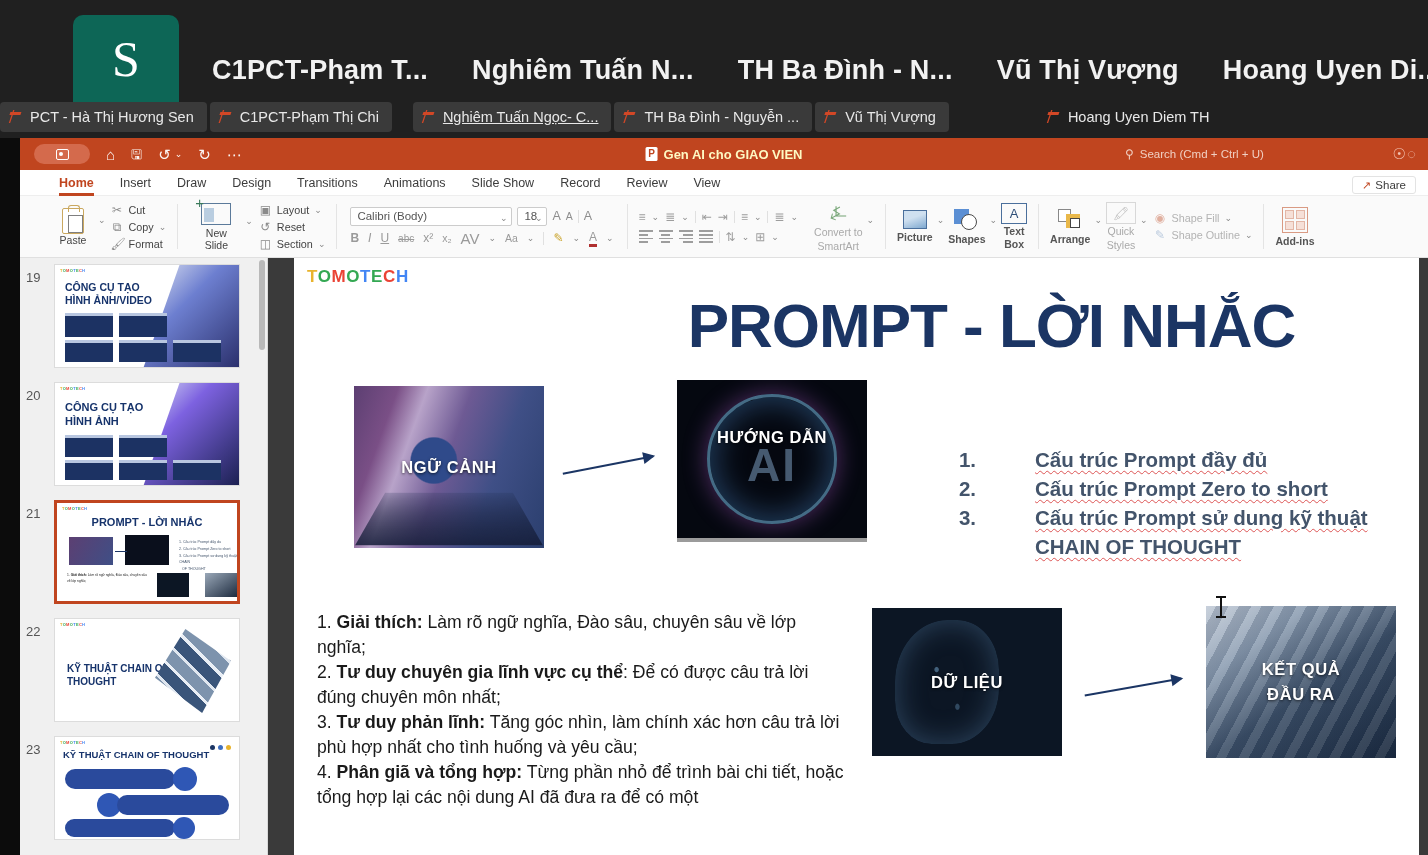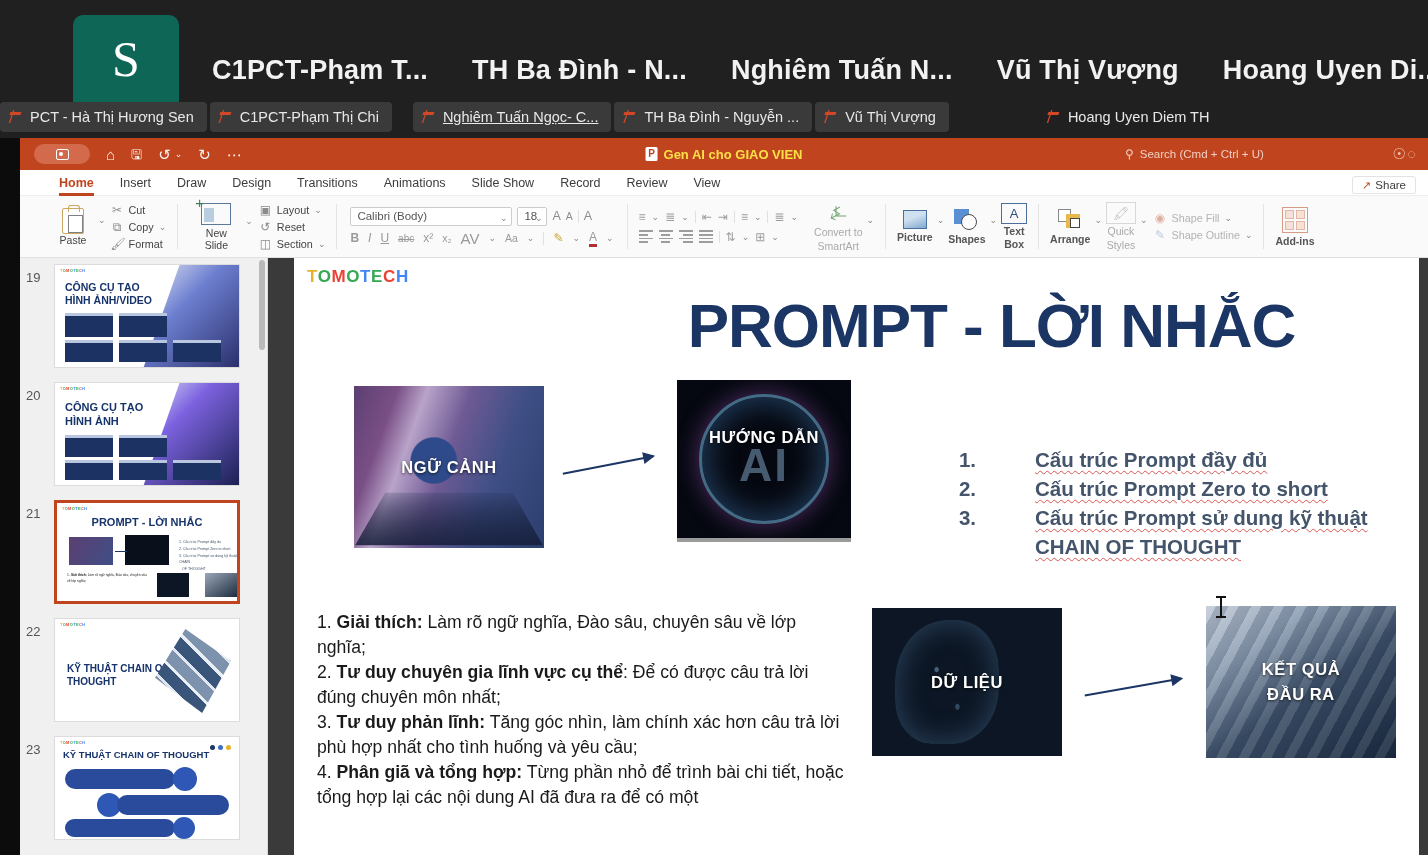--- a/index.html
+++ b/index.html
@@ -63,21 +63,21 @@
     border-radius:10px; display:flex; align-items:center; justify-content:center;
   }
   .pill-ico { width:13px; height:11px; border:1.4px solid #fff; border-radius:2px; position:relative; }
   .pill-ico::after { content:""; position:absolute; left:2px; top:2px; width:4px; height:4px; border-radius:50%; background:#fff; }
 
   .tb-ico { color:#fff; font-size:15px; margin-left:16px; opacity:.95; line-height:1; }
   .tb-ico.small { font-size:13px; }
 
   #doc-title {
     position:absolute; left:50%; transform:translateX(-50%);
-    color:#fde047; font-size:13px; font-weight:700; display:flex; align-items:center; gap:6px;
+    color:#fef9c3; font-size:13px; font-weight:700; display:flex; align-items:center; gap:6px;
   }
   #doc-badge {
     width:12px; height:14px; background:#fff; border-radius:1.5px; position:relative; flex:none;
   }
   #doc-badge::after { content:"P"; position:absolute; inset:0; color:#c0451f; font-size:10px; font-weight:700; text-align:center; line-height:14px; }
 
   #search-box {
     position:absolute; left:1105px; top:6px; width:230px; height:20px;
     display:flex; align-items:center; gap:6px;
     color:#f0cfc2; font-size:11.5px;
@@ -205,21 +205,21 @@
   .photo { position:absolute; display:flex; align-items:center; justify-content:center; flex-direction:column; overflow:hidden; }
   .photo .cap { color:#fff; font-size:16.5px; font-weight:700; letter-spacing:.6px; text-align:center; line-height:1.5; z-index:3; text-shadow:0 1px 3px rgba(0,0,0,.7); }
 
   #ph-context { left:60px; top:128px; width:190px; height:162px;
       background:
         radial-gradient(circle at 42% 46%, #2f4a8a 0 16%, transparent 17%),
         linear-gradient(110deg,#5c3f72 0%,#7a4f86 18%,#b8a3c9 30%,#6e5a94 48%,#3f4f86 70%,#2b3f6e 100%); }
   #ph-context::after { content:""; position:absolute; left:10%; bottom:0; width:80%; height:42%;
       background:linear-gradient(180deg,rgba(30,45,80,.2),rgba(20,28,55,.85)); transform:perspective(120px) rotateX(42deg); }
 
-  #ph-guide { left:383px; top:122px; width:174px; height:162px; background:#050810;
+  #ph-guide { left:383px; top:122px; width:190px; height:162px; background:#050810;
       border-bottom:4px solid #9b9b9b; }
   #ph-guide::before { content:""; position:absolute; left:50%; top:50%; width:124px; height:124px; transform:translate(-50%,-50%);
       border-radius:50%; border:3px solid rgba(120,190,230,.55); box-shadow:0 0 28px 6px rgba(80,150,220,.35) inset, 0 0 22px 2px rgba(170,90,200,.4); }
   #ph-guide::after { content:"AI"; position:absolute; left:50%; top:54%; transform:translate(-50%,-50%);
       font-size:46px; font-weight:700; color:rgba(150,190,230,.45); font-family:"Liberation Sans", sans-serif; letter-spacing:2px; }
 
   #ph-data { left:578px; top:350px; width:190px; height:148px; background:#0c1624; }
   #ph-data::before { content:""; position:absolute; left:12%; top:8%; width:55%; height:84%;
       background:radial-gradient(ellipse at 40% 40%, rgba(120,170,210,.5) 0 2%, transparent 3%),
                  radial-gradient(ellipse at 60% 70%, rgba(120,170,210,.35) 0 2%, transparent 3%);
@@ -254,22 +254,22 @@
 <body>
 
 <div id="os-top">
 
   <div id="app-icon">
     <span>S</span>
   </div>
 
   <div id="big-tabs">
     <div class="big-tab">C1PCT-Phạm  T...</div>
+    <div class="big-tab">Nghiêm Tuấn N...</div>
     <div class="big-tab">TH Ba Đình - N...</div>
-    <div class="big-tab">Nghiêm Tuấn N...</div>
     <div class="big-tab">Vũ Thị Vượng</div>
     <div class="big-tab">Hoang Uyen Di...</div>
   </div>
 
   <div id="small-tabs">
     <div class="small-tab">
       <span class="ppt-glyph"></span>
       <span>PCT - Hà Thị Hương Sen</span>
     </div>
     <div class="small-tab">

